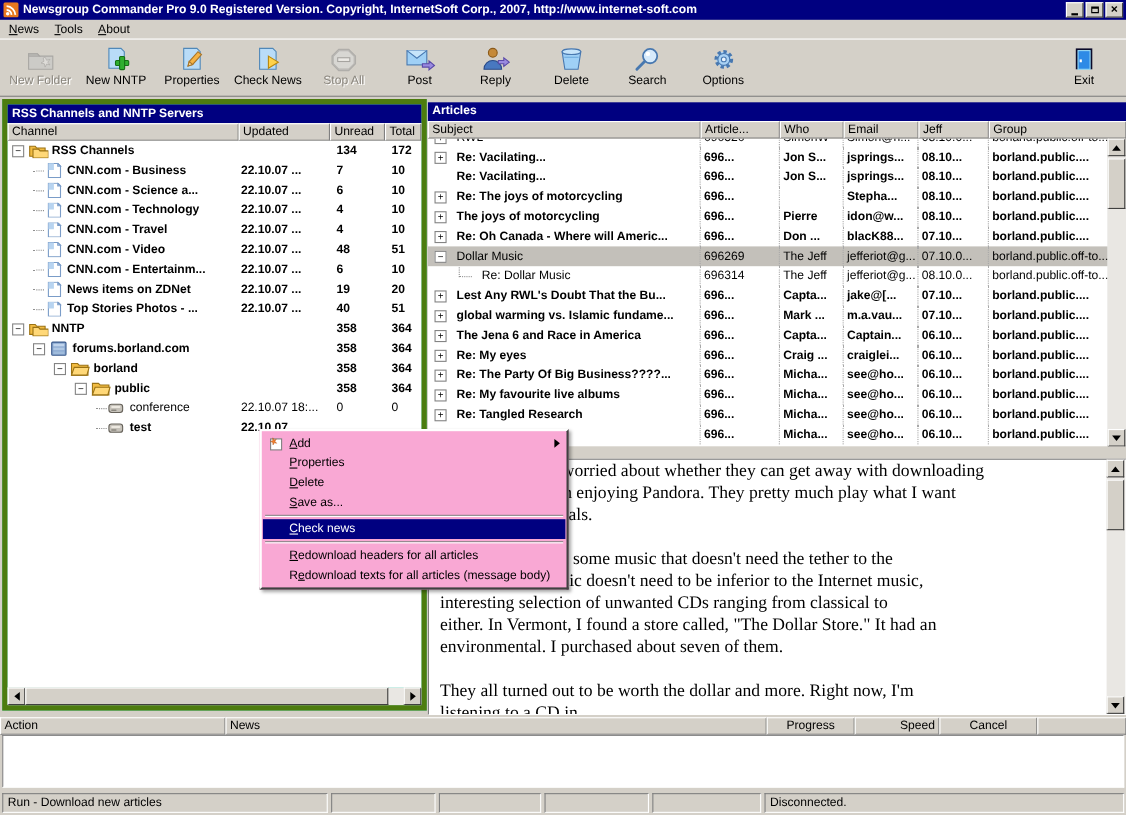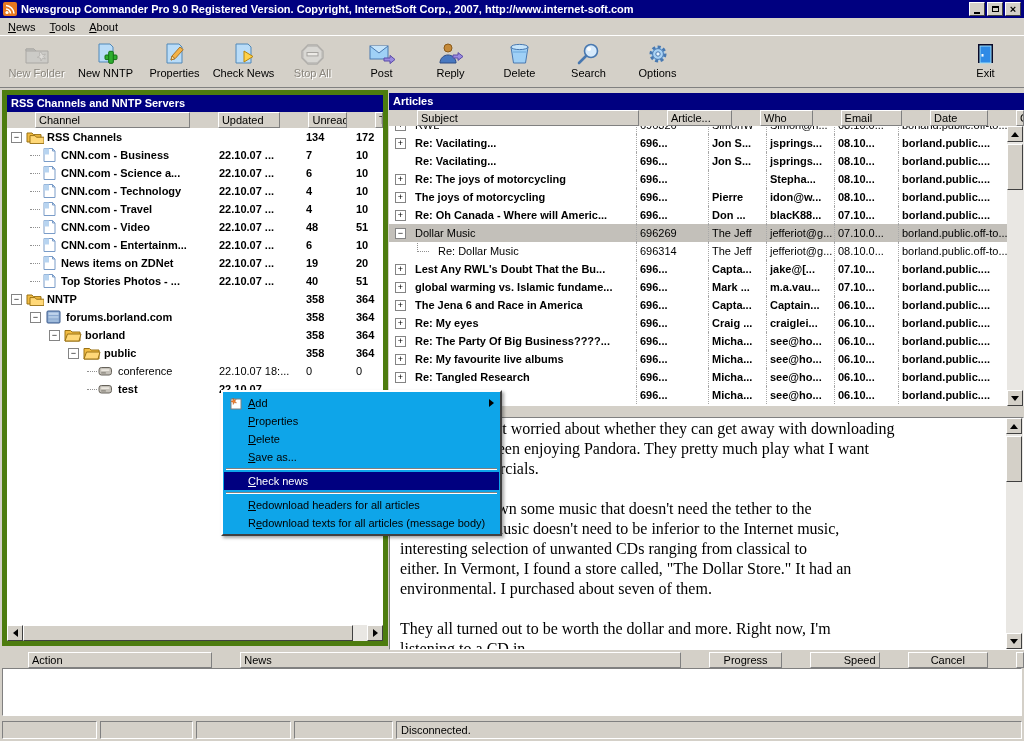--- a/index.html
+++ b/index.html
@@ -33,21 +33,21 @@
   .tb-label { white-space:nowrap; }
   .tb-btn.disabled .tb-label { color:#8a867e; text-shadow:1px 1px 0 #fff; }
   .tb-btn.disabled .tb-icon { filter:grayscale(1) opacity(.55); }
   .tb-right { position:absolute; right:4px; top:3px; }
 
   
   .panel-title { background:#000080; color:#fff; font-weight:bold; padding:2px 4px; height:17px;
                  flex:none; white-space:nowrap; overflow:hidden; }
   .cols { display:flex; height:16px; background:#d4d0c8; flex:none; }
   .colh { border:1px solid; border-color:#fff #808080 #808080 #fff; padding:1px 3px; overflow:hidden;
-          white-space:nowrap; background:#d4d0c8;margin-left:28px; }
+          white-space:nowrap; background:#d4d0c8; }
   .lw0{width:210px}.lw1{width:83px}.lw2{width:50px}.lw3{flex:1}
   .aw0{width:248px}.aw1{width:72px}.aw2{width:58px}.aw3{width:68px}.aw4{width:64px}.aw5{flex:1}
 
   
   #left-panel { position:absolute; left:2px; top:90px; width:386px; height:556px; display:flex;
                 flex-direction:column; border:5px solid #4d7c0f; background:#5eead4; }
   #tree { flex:1; background:#fff; overflow:hidden; }
   .t-row { display:flex; height:18px; align-items:center; white-space:nowrap; }
   .t-row.b { font-weight:bold; }
   .t-row.sel { background:#000080; color:#fff; outline:1px dotted #d0d0ff; outline-offset:-1px; }
@@ -94,21 +94,21 @@
            margin:0 4px 7px 26px; }
 
   
   #message-pane { position:absolute; left:389px; top:417px; width:635px; height:233px; background:#fff;
                   border:1px solid; border-color:#808080 #fff #fff #808080; display:flex; }
   #msg-text { flex:1; overflow:hidden; padding:1px 0 0 10px; font-family:"Liberation Serif",serif;
               font-size:16px; }
   .msg-line { height:20px; line-height:20px; white-space:pre; }
 
   
-  #ctx { position:absolute; left:221px; top:390px; width:281px; background:#0ea5e9; z-index:20;
+  #ctx { position:absolute; left:236px; top:390px; width:281px; background:#f9a8d4; z-index:20;
          border:2px solid; border-color:#fff #404040 #404040 #fff; padding:2px 1px; box-shadow:2px 2px 3px rgba(0,0,0,.35); }
   .ctx-item { height:18px; display:flex; align-items:center; }
   .ctx-gutter { width:24px; flex:none; display:flex; justify-content:center; align-items:center; }
   .ctx-label { flex:1; white-space:nowrap; overflow:hidden; }
   .ctx-item.sel { background:#000080; color:#fff; }
   .ctx-arrow { margin-right:5px; }
   .ctx-sep { height:2px; border-top:1px solid #808080; border-bottom:1px solid #fff; margin:2px 2px; }
 
   
   #queue-cols { position:absolute; left:0; top:652px; width:1024px; height:16px; display:flex; }
@@ -542,21 +542,21 @@
     </div>
   </div>
 
   <div id="articles-panel">
     <div class="panel-title">Articles</div>
     <div class="cols" id="articles-cols">
         <div class="colh aw0">Subject</div>
         <div class="colh aw1">Article...</div>
         <div class="colh aw2">Who</div>
         <div class="colh aw3">Email</div>
-        <div class="colh aw4">Date</div>
+        <div class="colh aw4">Jeff</div>
         <div class="colh aw5">Group</div>
       </div>
     <div id="articles-body">
       <div id="articles-list">
         <div class="a-rows" id="a-rows">
             <div class="a-row">
               <div class="ac aw0 a-sub">
                 <span class="expbox">+</span>
                 <span style="margin-left: 5px;">RWL</span>
               </div>
@@ -775,20 +775,21 @@
       <div class="colh qw0">Action</div>
       <div class="colh qw1">News</div>
       <div class="colh qw2">Progress</div>
       <div class="colh qw3">Speed</div>
       <div class="colh qw4">Cancel</div>
       <div class="colh qw5"></div>
     </div>
   <div id="queue-body"></div>
 
   <div id="statusbar">
+      <div class="status-cell sw0">Run - Download new articles</div>
       <div class="status-cell sw1"></div>
       <div class="status-cell sw2"></div>
       <div class="status-cell sw3"></div>
       <div class="status-cell sw4"></div>
       <div class="status-cell sw5">Disconnected.</div>
     </div>
 
   <div id="ctx">
       <div class="ctx-item">
         <span class="ctx-gutter">

